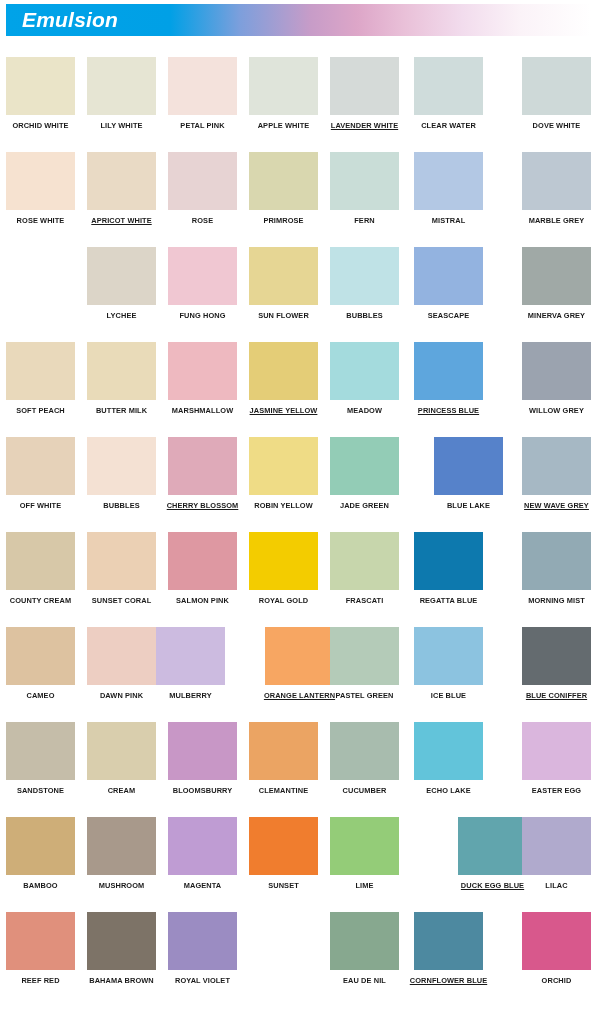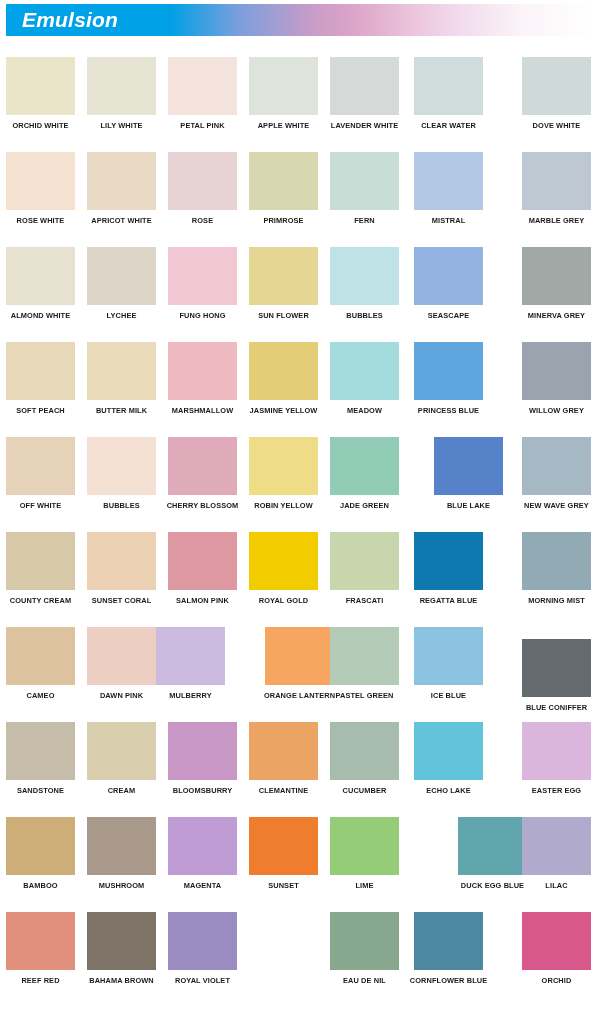--- a/index.html
+++ b/index.html
@@ -85,20 +85,21 @@
     font-weight: 700;
     letter-spacing: 0.1px;
     color: #1a1a1a;
     line-height: 9px;
     white-space: nowrap;
   }
   .swatch-cell.wide .swatch-label {
     
     margin-left: -14px;
     width: 97px;
+    text-decoration: underline;
   }
 </style>
 </head>
 <body>
 
 <div id="header-bar">
   <div id="header-gradient"></div>
   <div id="header-title">Emulsion</div>
 </div>
 
@@ -157,24 +158,20 @@
       <div class="swatch-cell" style="left: 414px;">
         <div class="swatch-chip" style="background: rgb(179, 200, 228);"></div>
         <div class="swatch-label">MISTRAL</div>
       </div>
       <div class="swatch-cell" style="left: 522px;">
         <div class="swatch-chip" style="background: rgb(189, 200, 210);"></div>
         <div class="swatch-label">MARBLE GREY</div>
       </div>
     </div>
     <div class="swatch-row">
-      <div class="swatch-cell" style="left: 6px;">
-        <div class="swatch-chip" style="background: rgb(231, 225, 208);"></div>
-        <div class="swatch-label">ALMOND WHITE</div>
-      </div>
       <div class="swatch-cell" style="left: 87px;">
         <div class="swatch-chip" style="background: rgb(220, 213, 200);"></div>
         <div class="swatch-label">LYCHEE</div>
       </div>
       <div class="swatch-cell" style="left: 168px;">
         <div class="swatch-chip" style="background: rgb(240, 199, 210);"></div>
         <div class="swatch-label">FUNG HONG</div>
       </div>
       <div class="swatch-cell" style="left: 249px;">
         <div class="swatch-chip" style="background: rgb(230, 214, 148);"></div>
@@ -301,21 +298,21 @@
         <div class="swatch-label">ORANGE LANTERN</div>
       </div>
       <div class="swatch-cell" style="left: 330px;">
         <div class="swatch-chip" style="background: rgb(180, 203, 184);"></div>
         <div class="swatch-label">PASTEL GREEN</div>
       </div>
       <div class="swatch-cell" style="left: 414px;">
         <div class="swatch-chip" style="background: rgb(140, 195, 224);"></div>
         <div class="swatch-label">ICE BLUE</div>
       </div>
-      <div class="swatch-cell wide" style="left: 522px; margin-top: 12px;">
+      <div class="swatch-cell wide" style="left: 522px;">
         <div class="swatch-chip" style="background: rgb(100, 107, 111);"></div>
         <div class="swatch-label">BLUE CONIFFER</div>
       </div>
     </div>
     <div class="swatch-row">
       <div class="swatch-cell" style="left: 6px;">
         <div class="swatch-chip" style="background: rgb(197, 189, 169);"></div>
         <div class="swatch-label">SANDSTONE</div>
       </div>
       <div class="swatch-cell" style="left: 87px;">

